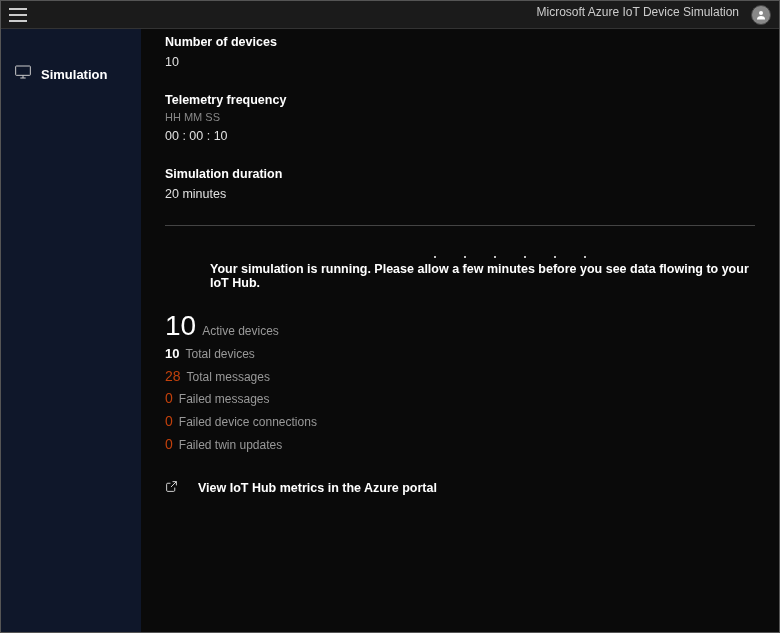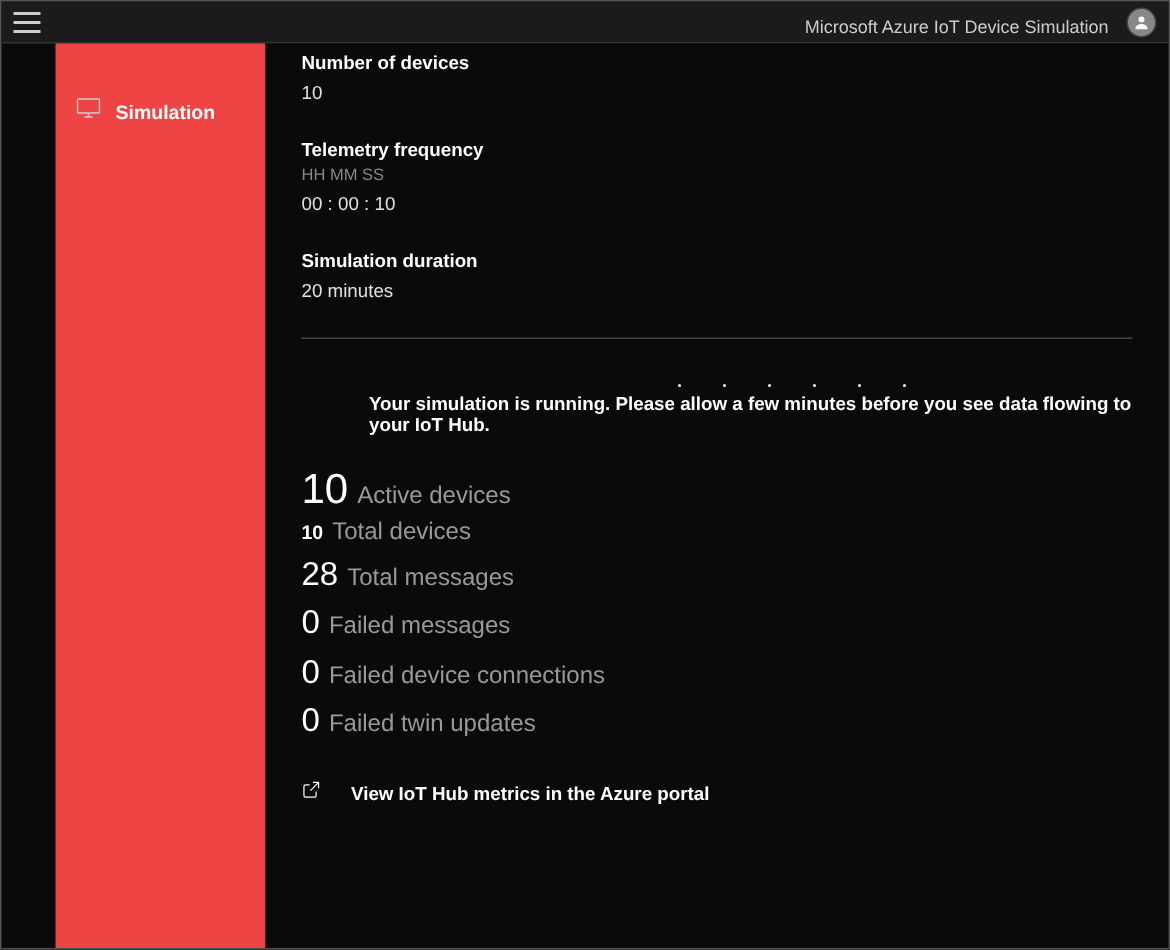--- a/index.html
+++ b/index.html
@@ -30,21 +30,21 @@
       cursor: pointer;
     }
     .hamburger span {
       display: block;
       height: 2px;
       background: #ccc;
       width: 100%;
     }
     .header-right {
       display: flex;
-      align-items: flex-end;
+      align-items: flex-start;
       gap: 12px;
     }
     .header-title {
       font-size: 12px;
       color: #ccc;
       font-weight: 400;
     }
     .avatar {
       width: 20px;
       height: 20px;
@@ -55,23 +55,22 @@
       justify-content: center;
       border: 1px solid #444;
     }
     .avatar svg { width: 12px; height: 12px; fill: #fff; }
     .body {
       display: flex;
       height: calc(100% - 28px);
     }
     .sidebar {
       width: 140px;
-      background: #ef4444;
+      background: #0f172a;
       padding-top: 30px;
-      margin-left: 36px;
     }
     .sidebar-item {
       display: flex;
       align-items: center;
       gap: 10px;
       padding: 6px 14px;
       cursor: pointer;
     }
     .sidebar-item .icon svg {
       width: 16px;
@@ -147,33 +146,33 @@
       gap: 6px;
       margin-bottom: 6px;
     }
     .stat-big {
       font-size: 28px;
       font-weight: 400;
       color: #fff;
       line-height: 1;
     }
     .stat-med {
-      font-size: 22px;
+      font-size: 14px;
       font-weight: 400;
-      color: #ffffff;
+      color: #c2410c;
       line-height: 1.2;
     }
     .stat-sm {
       font-size: 13px;
       font-weight: 600;
       color: #fff;
       line-height: 1.2;
     }
     .stat-label {
-      font-size: 16px;
+      font-size: 12px;
       color: #999;
     }
     .portal-link {
       margin-top: 26px;
       display: flex;
       align-items: center;
       gap: 20px;
       cursor: pointer;
     }
     .portal-link .icon svg {

